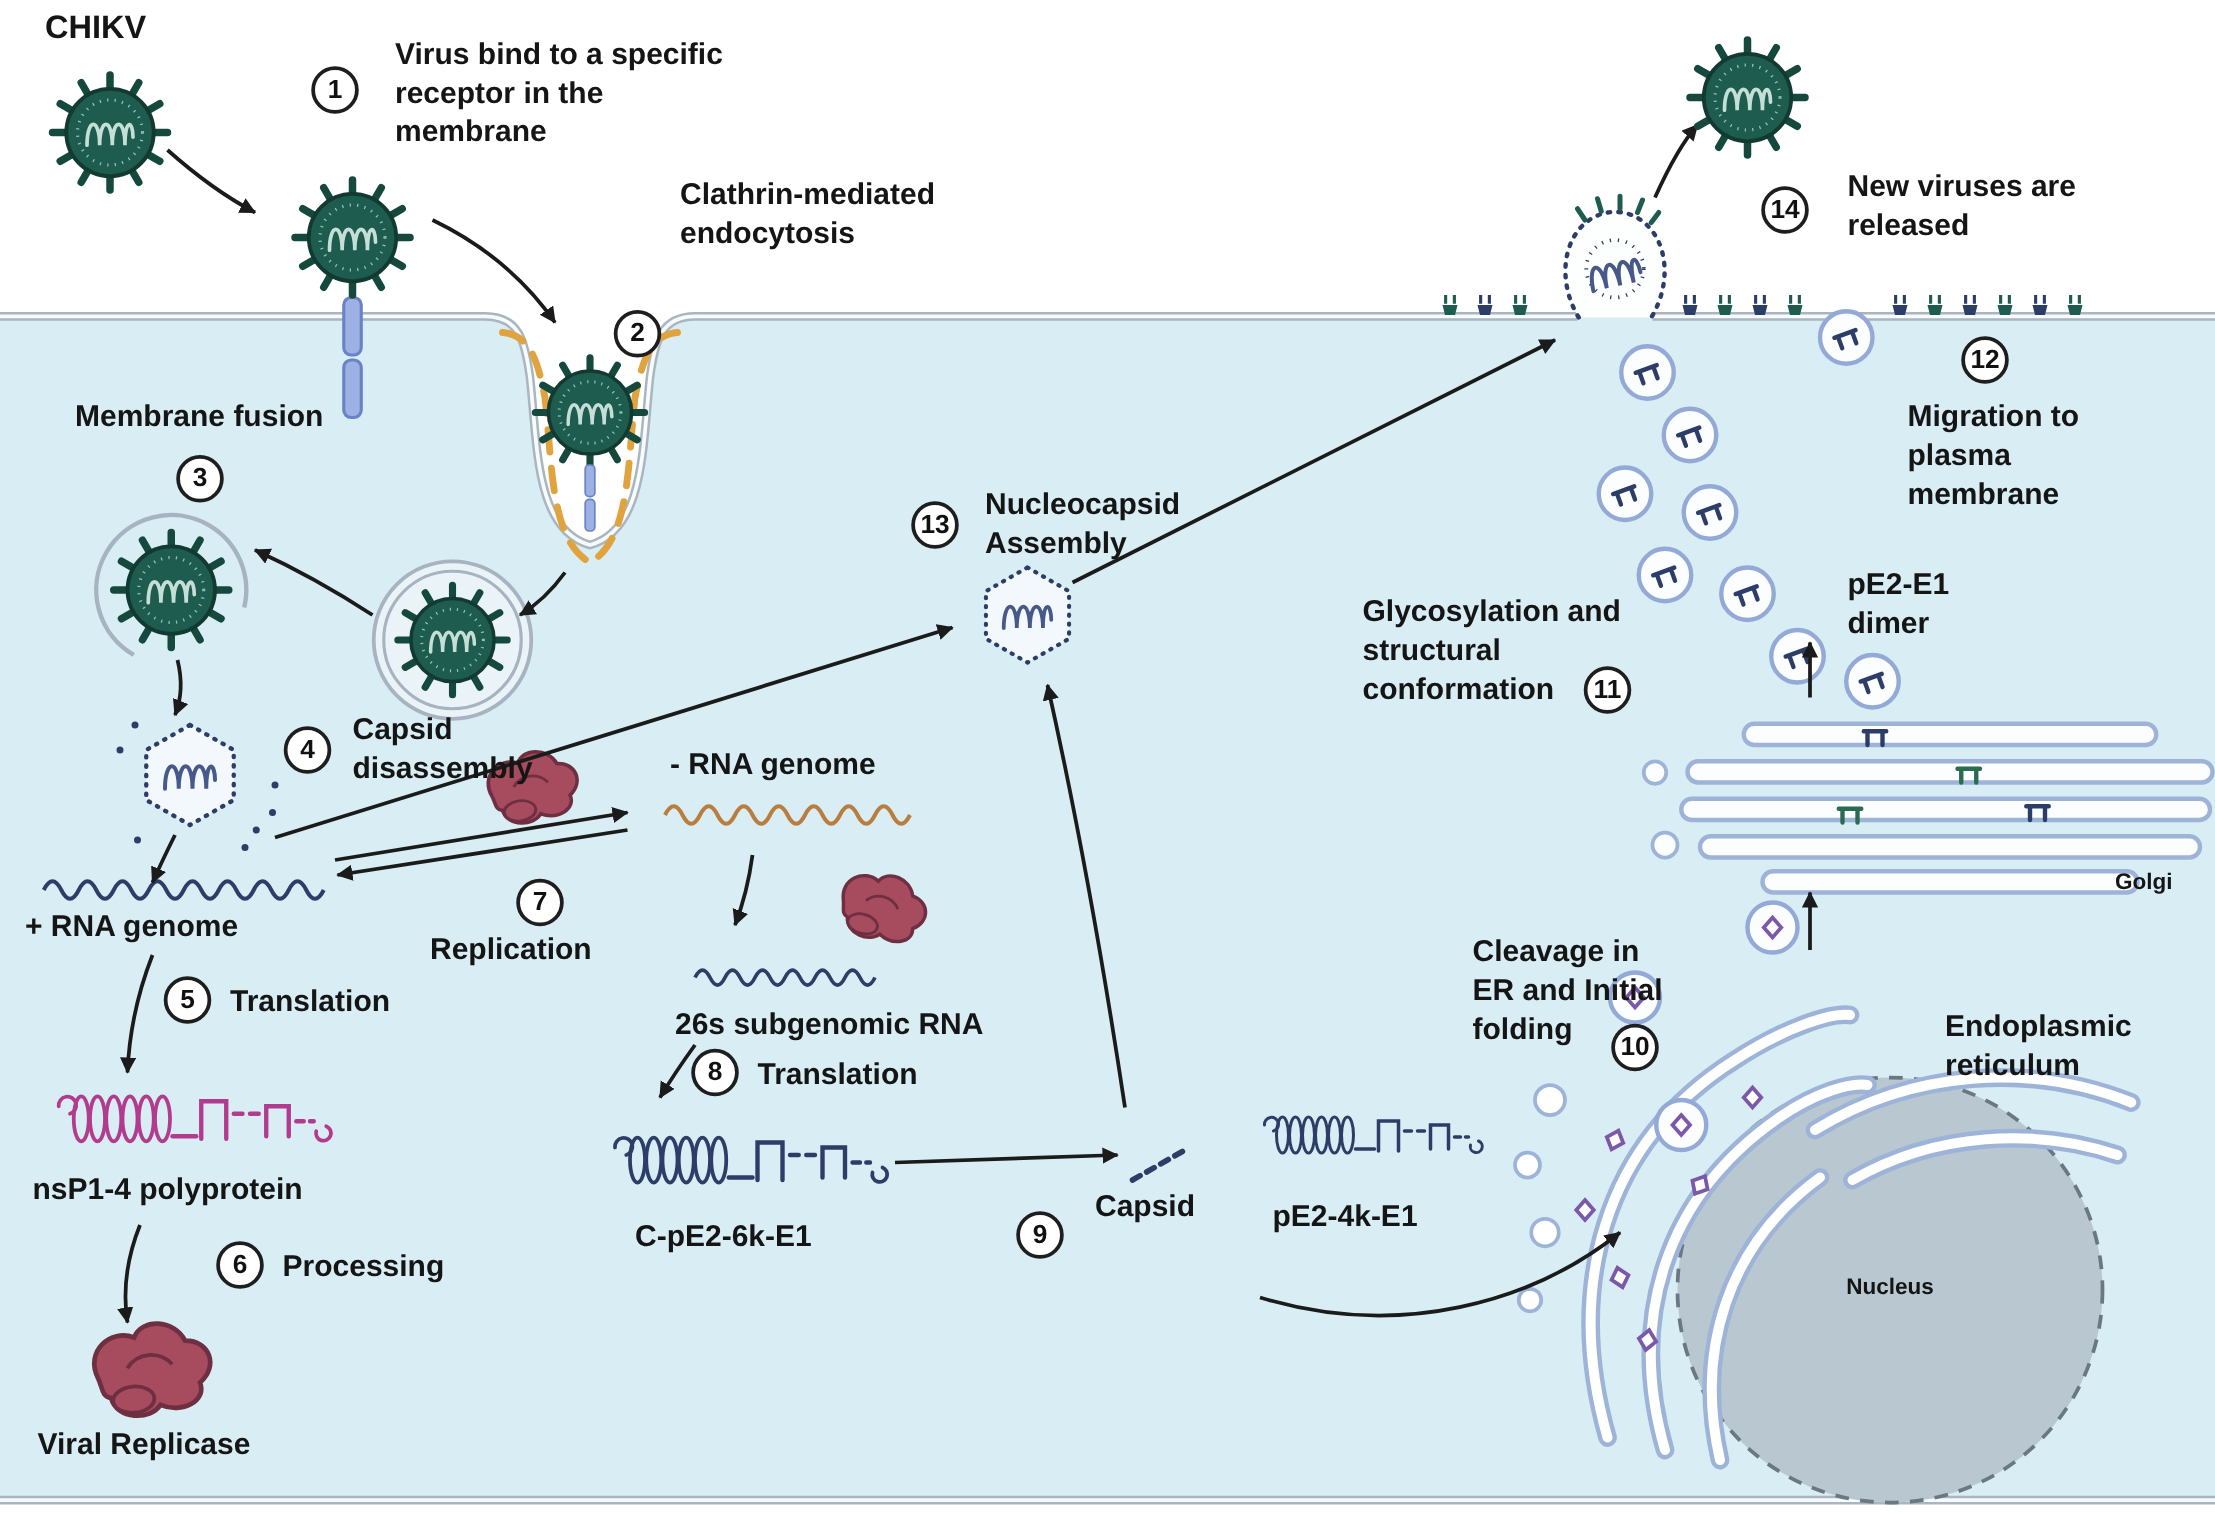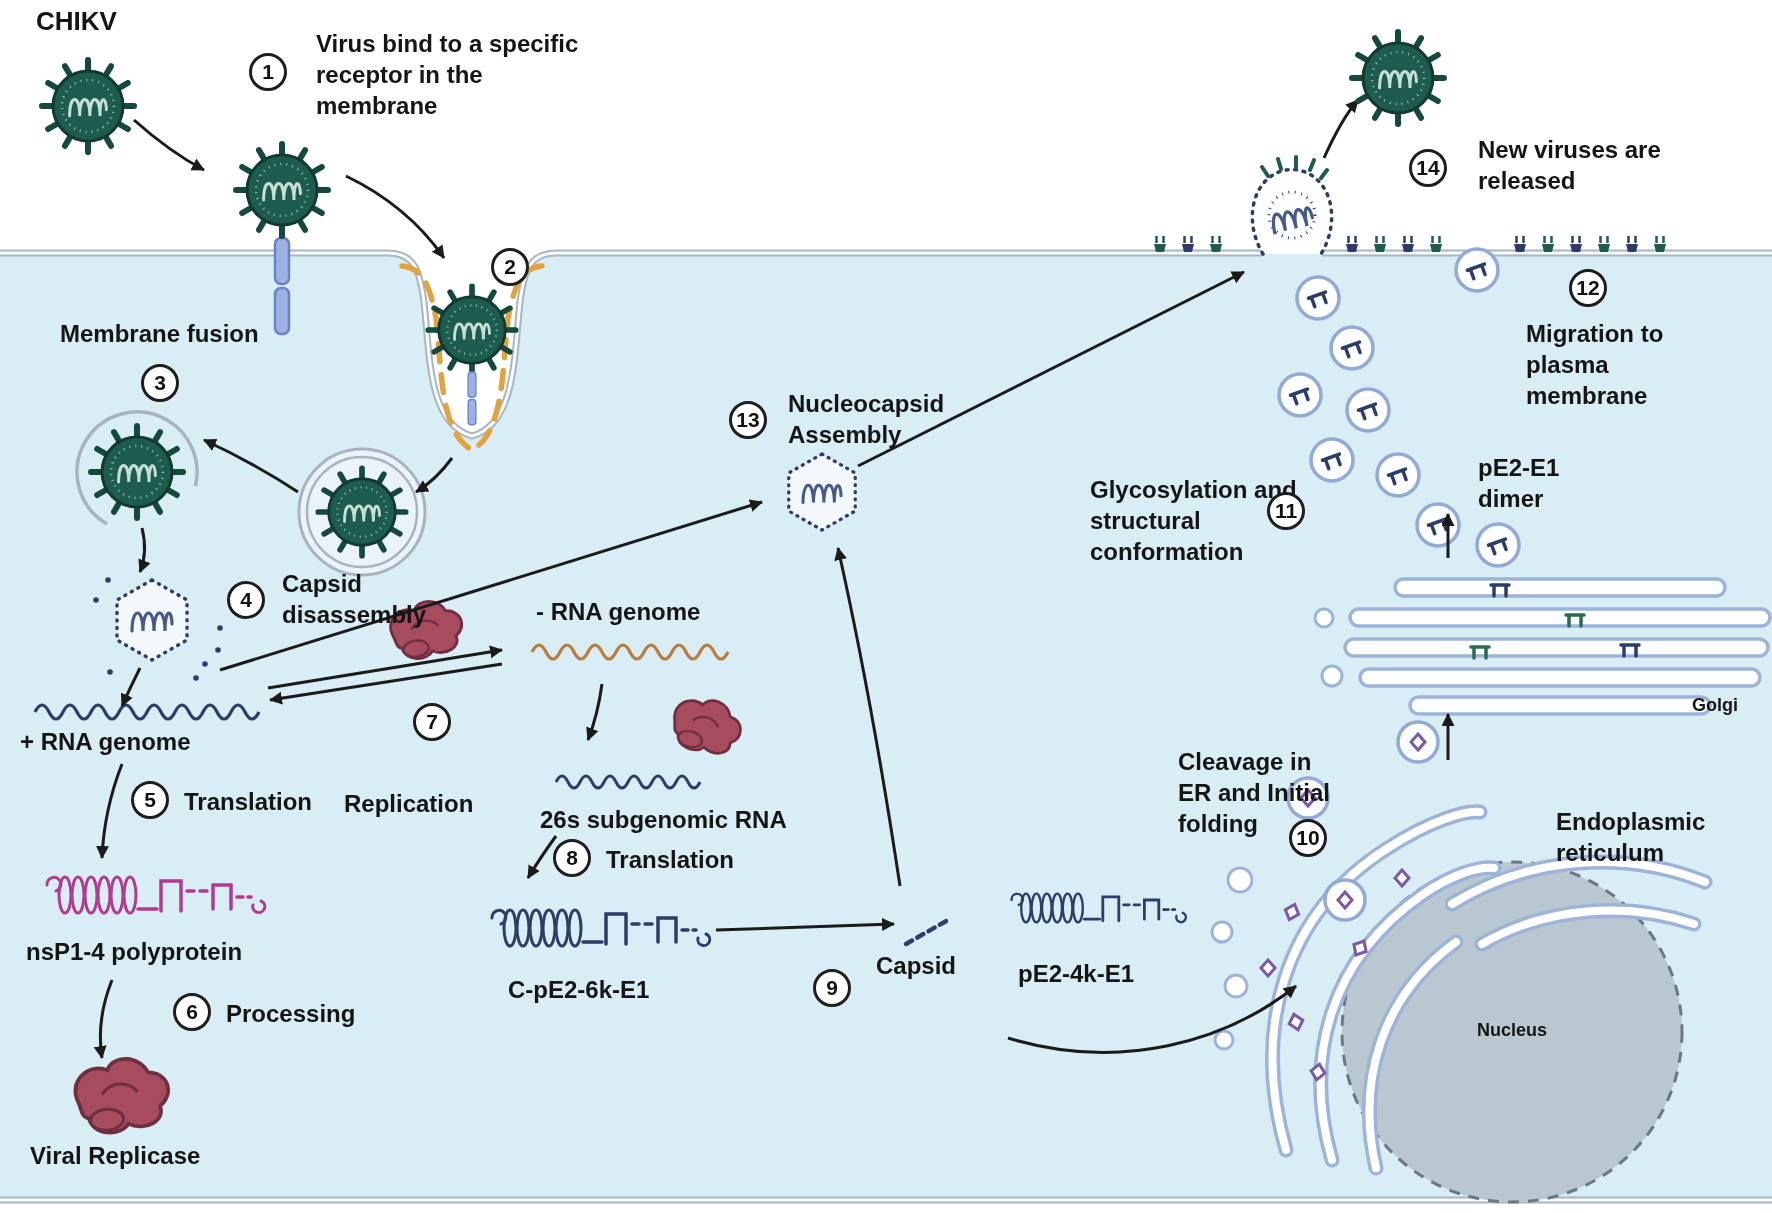--- a/index.html
+++ b/index.html
@@ -259,26 +259,28 @@
   </g>
 
   <use href="#virus" transform="translate(1398,78)"></use>
 </svg>
 
 <div class="lbl title" style="left:36px;top:6px">CHIKV</div>
 
 <div class="lbl" style="left:316px;top:28px;width:330px">Virus bind to a specific
 receptor in the
 membrane</div>
+<div class="lbl" style="left:544px;top:140px;width:260px">Clathrin-mediated
+endocytosis</div>
 <div class="lbl" style="left:60px;top:318px">Membrane fusion</div>
 <div class="lbl" style="left:282px;top:568px">Capsid
 disassembly</div>
 <div class="lbl" style="left:184px;top:786px">Translation</div>
 <div class="lbl" style="left:226px;top:998px">Processing</div>
-<div class="lbl" style="left:344px;top:788px">Replication</div>
+<div class="lbl" style="left:344px;top:744px">Replication</div>
 <div class="lbl" style="left:606px;top:844px">Translation</div>
 <div class="lbl" style="left:1090px;top:474px">Glycosylation and
 structural
 conformation</div>
 <div class="lbl" style="left:1178px;top:746px">Cleavage in
 ER and Initial
 folding</div>
 <div class="lbl" style="left:1526px;top:318px">Migration to
 plasma
 membrane</div>
@@ -306,18 +308,18 @@
 <div class="num" style="left:249px;top:53px">1</div>
 <div class="num" style="left:491px;top:248px">2</div>
 <div class="num" style="left:141px;top:364px">3</div>
 <div class="num" style="left:227px;top:581px">4</div>
 <div class="num" style="left:131px;top:781px">5</div>
 <div class="num" style="left:173px;top:993px">6</div>
 <div class="num" style="left:413px;top:703px">7</div>
 <div class="num" style="left:553px;top:839px">8</div>
 <div class="num" style="left:813px;top:969px">9</div>
 <div class="num" style="left:1289px;top:819px">10</div>
-<div class="num" style="left:1267px;top:492px">11</div>
+<div class="num" style="left:1267px;top:533px">11</div>
 <div class="num" style="left:1569px;top:269px">12</div>
 <div class="num" style="left:729px;top:401px">13</div>
 <div class="num" style="left:1409px;top:149px">14</div>
 
 </div>
 
 </body></html>

